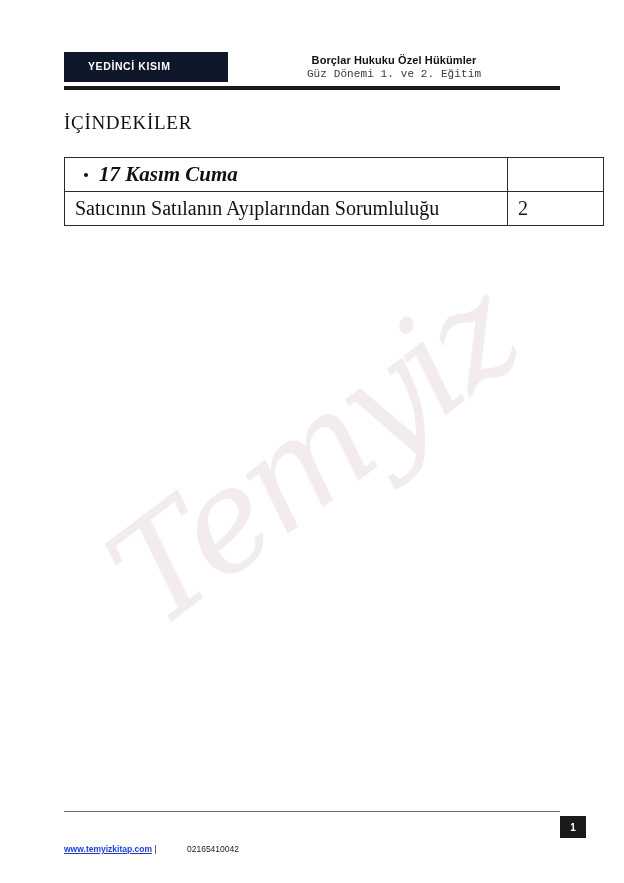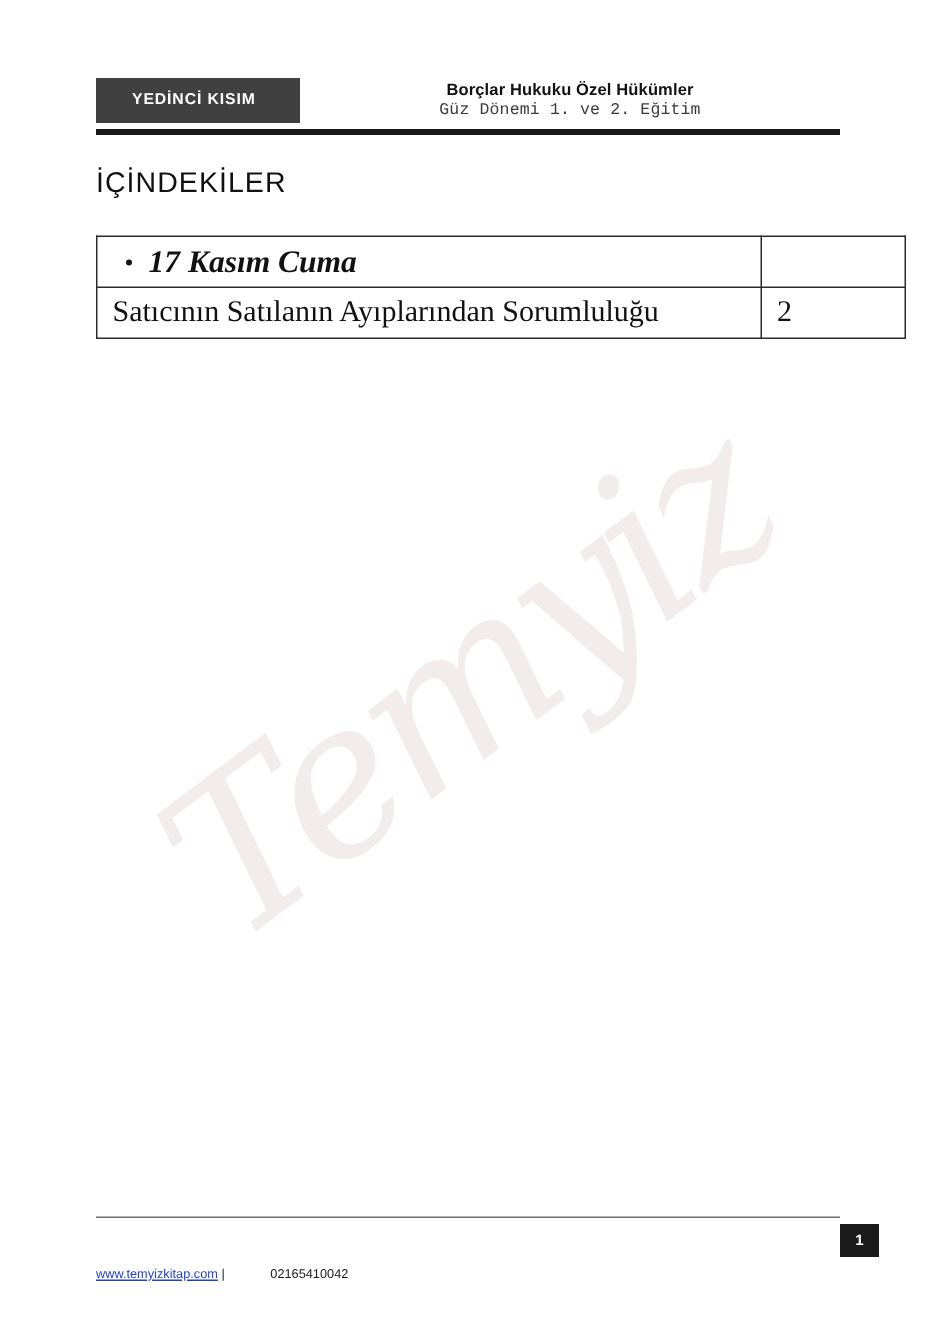--- a/index.html
+++ b/index.html
@@ -23,23 +23,23 @@
     top: 52px;
     width: 496px;
     height: 40px;
   }
   .header-row {
     display: flex;
     align-items: flex-start;
     height: 32px;
   }
   .tab {
-    width: 136px;
+    width: 164px;
     height: 30px;
-    background: #404040;
+    background: #0f172a;
     position: relative;
     flex: 0 0 auto;
   }
   .tab-label {
     position: absolute;
     left: 24px;
     top: 8px;
     color: #ffffff;
     font-family: "Liberation Sans", sans-serif;
     font-size: 10.5px;
@@ -73,21 +73,21 @@
     width: 496px;
     height: 4px;
     background: #1a1a1a;
   }
 
   
   .doc-title {
     position: absolute;
     left: 64px;
     top: 112px;
-    font-family: Liberation Sans, sans-serif;
+    font-family: Liberation Serif, serif;
     font-size: 19px;
     color: #111111;
     letter-spacing: 0.7px;
   }
 
   
   .toc-table {
     position: absolute;
     left: 64px;
     top: 157px;
@@ -169,21 +169,21 @@
     left: 64px;
     top: 844px;
     font-family: "Liberation Sans", sans-serif;
     font-size: 8.5px;
     color: #1a1a1a;
     white-space: nowrap;
   }
   .footer-link {
     color: #1f3fd0;
     text-decoration: underline;
-    font-weight: normal;
+    font-weight: bold;
   }
   .footer-sep { color: #1a1a1a; }
   .footer-phone { color: #1a1a1a; margin-left: 28px; }
 </style>
 </head>
 <body>
 
 <div class="page">
 
   <div class="header">

